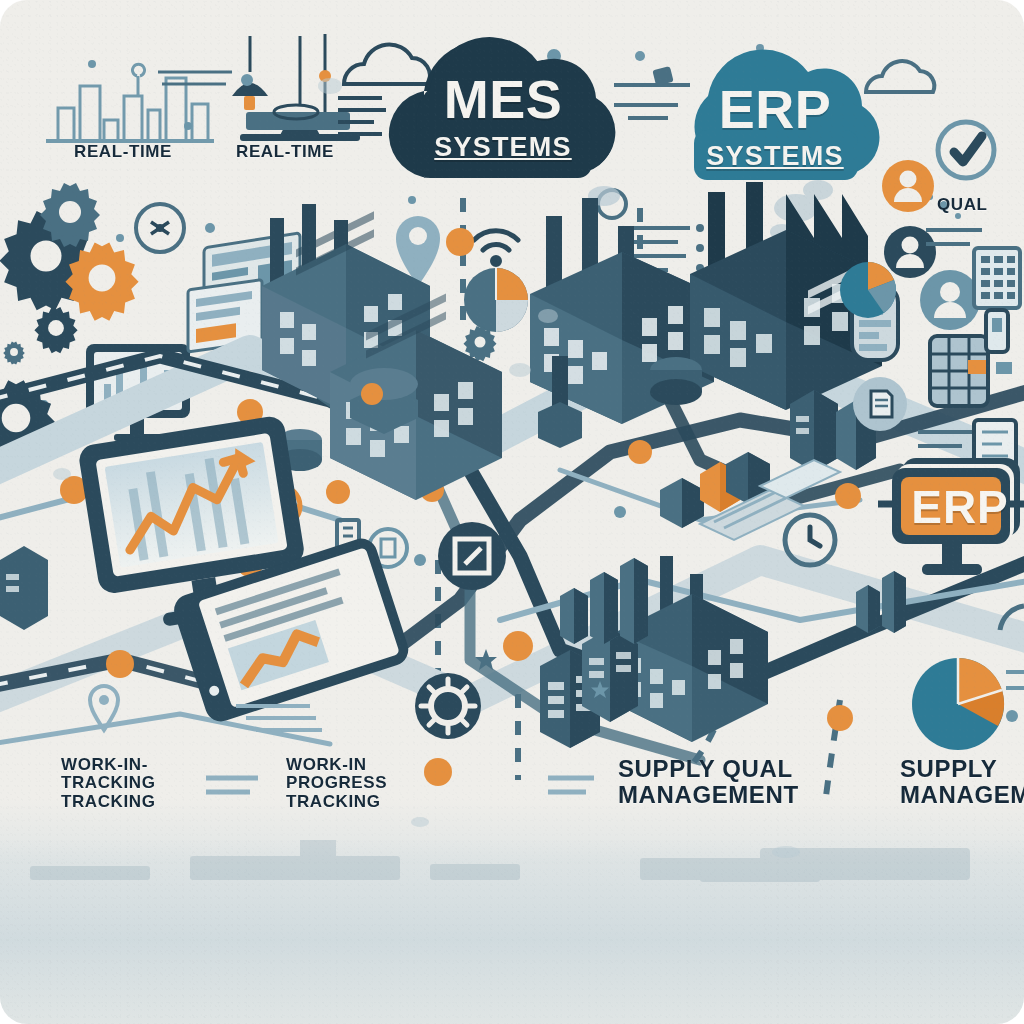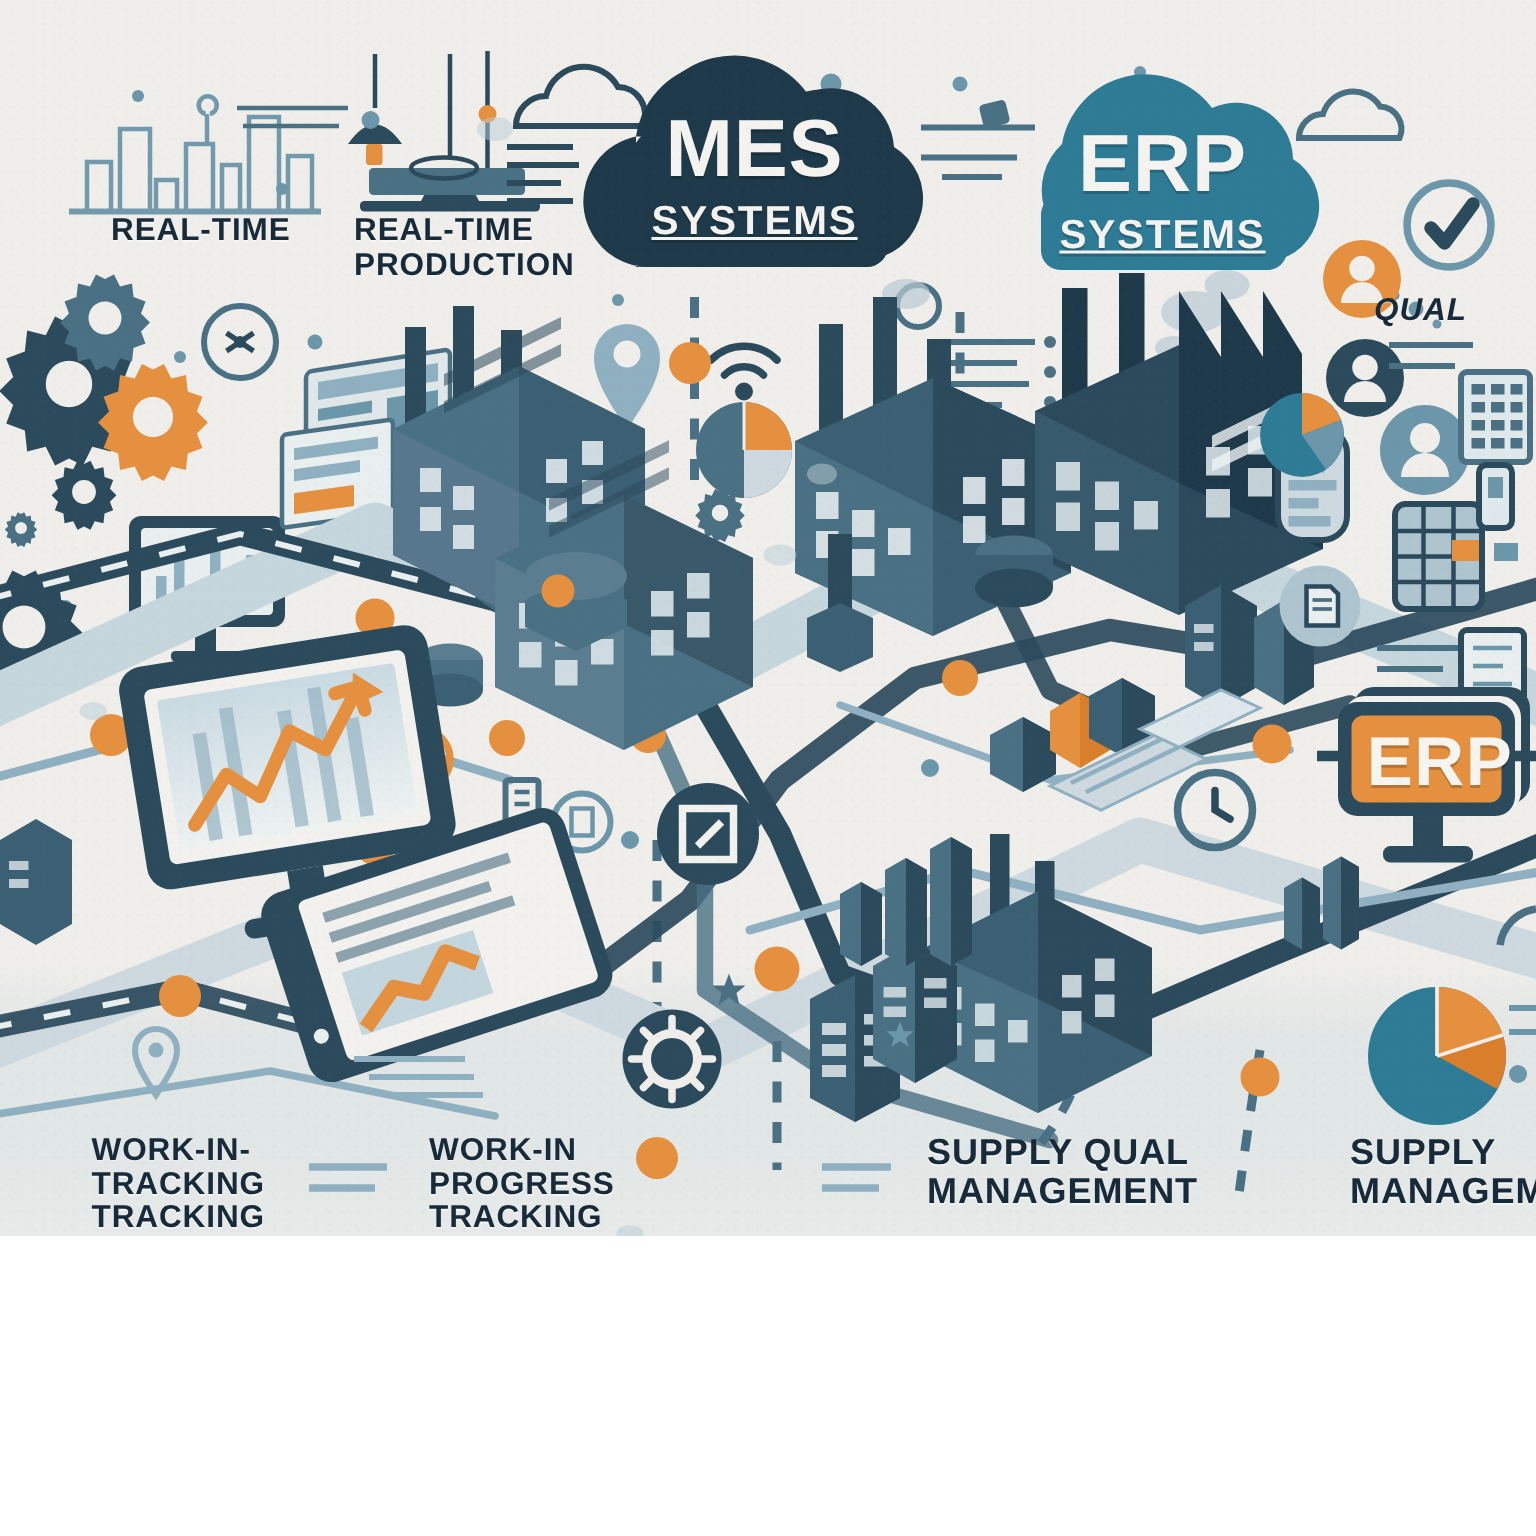--- a/index.html
+++ b/index.html
@@ -1,26 +1,27 @@
 <!DOCTYPE html>
 <html><head>
 <meta charset="utf-8">
 <style>
   html,body{margin:0;padding:0;background:#fff;}
   body{font-family:"Liberation Sans", sans-serif;}
   #stage{
-    position:relative;width:1024px;height:824px;overflow:hidden;
+    position:relative;width:1024px;height:1024px;overflow:hidden;
     background:
       linear-gradient(to bottom,
         rgba(232,236,233,0) 0%,
         rgba(232,236,233,0) 78%,
         rgba(214,223,226,.55) 84%,
         rgba(221,228,229,.75) 92%,
         rgba(229,233,232,.85) 100%),
       #efeeea;
+    border-radius: 27px;
   }
   
   #grain{
     position:absolute;inset:0;pointer-events:none;opacity:.30;
     background-image:
       radial-gradient(circle at 18% 22%, rgba(120,140,150,.10) 0 1px, transparent 1px),
       radial-gradient(circle at 62% 48%, rgba(120,140,150,.09) 0 1px, transparent 1px),
       radial-gradient(circle at 38% 77%, rgba(120,140,150,.08) 0 1px, transparent 1px),
       radial-gradient(circle at 85% 12%, rgba(120,140,150,.09) 0 1px, transparent 1px);
     background-size:7px 7px,11px 11px,9px 9px,13px 13px;
@@ -33,21 +34,21 @@
     position:absolute;left:0;right:0;text-align:center;color:#f4f3ef;
     letter-spacing:.5px;pointer-events:none;
     text-shadow:0 2px 0 rgba(0,0,0,.18);
   }
   .cloud-title{font-size:54px;font-weight:700;line-height:1;}
   .cloud-sub{font-size:27px;font-weight:700;line-height:1;letter-spacing:1.2px;text-decoration:underline;}
 
   
   .lbl{
     position:absolute;color:#162a3a;font-weight:700;
-    font-size:21px;line-height:1.08;letter-spacing:.6px;
+    font-size:17px;line-height:1.08;letter-spacing:.6px;
     text-shadow:0 1px 0 rgba(255,255,255,.55);
   }
   .lbl.sm{font-size:24px;}
 
   
   .erp-text{
     position:absolute;color:#f7f5f0;font-weight:700;font-size:46px;
     letter-spacing:1px;text-shadow:0 2px 0 rgba(0,0,0,.20);
   }
 </style>
@@ -772,24 +773,23 @@
     </svg>
     <div class="erp-text" style="left:22px;top:28px;width:100px;text-align:center;">ERP</div>
   </div>
 
   <div class="lbl" style="left:74px;top:143px;">
     <div>REAL-TIME</div>
   </div>
 
   <div class="lbl" style="left:236px;top:143px;">
     <div>REAL-TIME</div>
-    <div>PRODUCTION</div>
-  </div>
-
-  <div class="lbl" style="left:916px;top:196px;font-style:italic;">
+  </div>
+
+  <div class="lbl" style="left:937px;top:196px;">
     <div>QUAL</div>
   </div>
 
   <div class="lbl" style="left:61px;top:756px;">
     <div>WORK-IN-</div>
     <div>TRACKING</div>
     <div>TRACKING</div>
   </div>
 
   <div class="lbl" style="left:286px;top:756px;">

